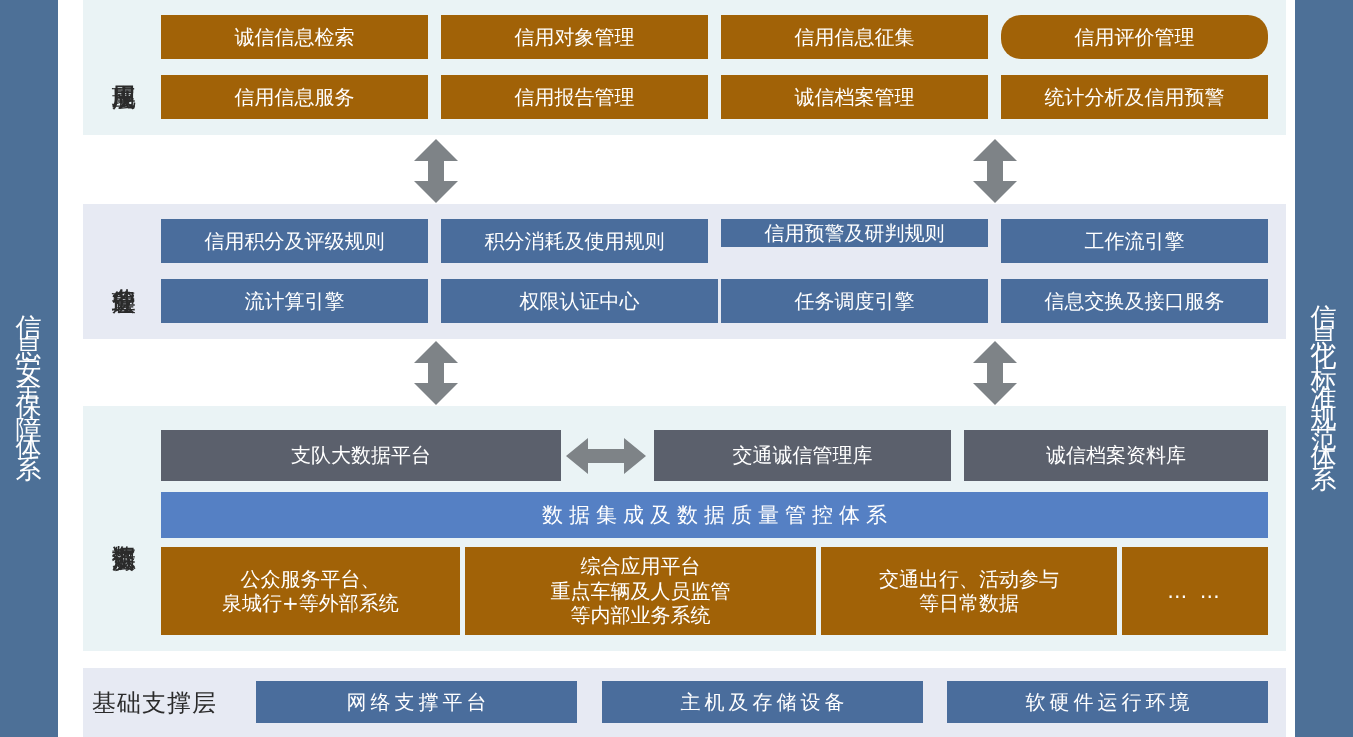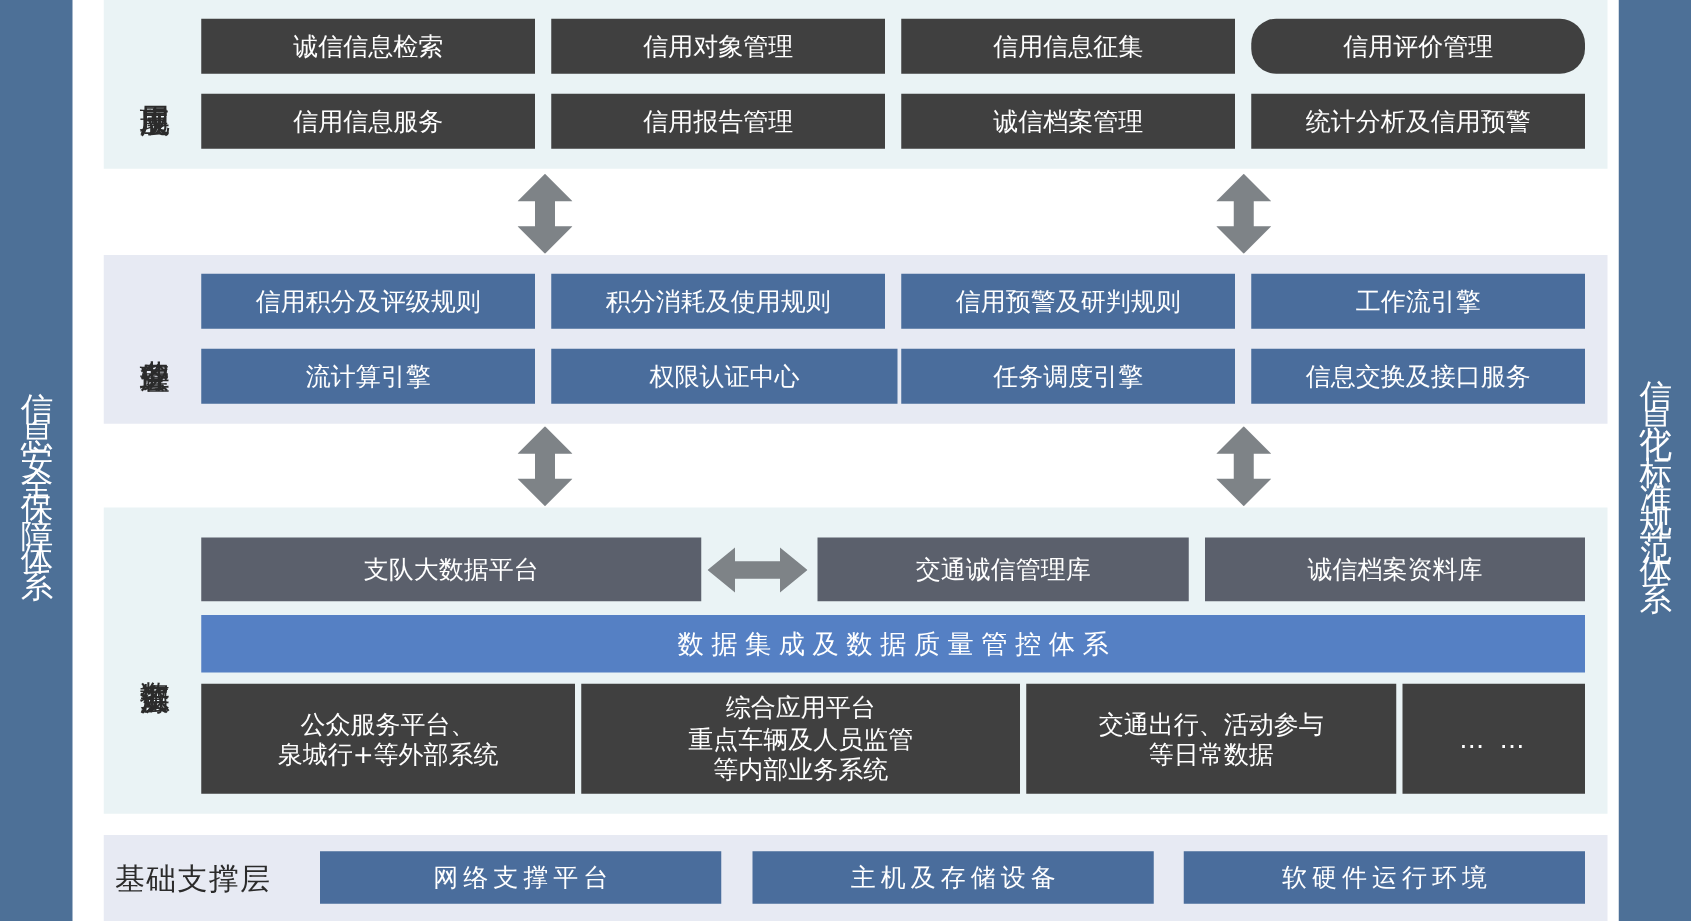--- a/index.html
+++ b/index.html
@@ -72,21 +72,21 @@
     position: absolute;
     display: flex;
     align-items: center;
     justify-content: center;
     text-align: center;
     color: #ffffff;
     font-size: 20px;
     line-height: 1.22;
     white-space: pre-line;
   }
-  .box-teal  { background: #404040; text-align: center; }
+  .box-teal  { background: #a16207; text-align: center; }
   .box-navy  { background: #4a6d9c; }
   .box-slate { background: #5b606c; }
 
   .band-blue-wide {
     position: absolute;
     background: #5580c4;
     color: #ffffff;
     display: flex;
     align-items: center;
     justify-content: center;
@@ -149,21 +149,21 @@
       </svg>
   </div>
 
   <div class="layer-band band-lav" style="top:204px; height:135px;"></div>
   <div class="layer-title" style="top:204px; height:135px;">
     <div class="vtext">业务管理层</div>
   </div>
 
   <div class="box box-navy" style="left:161px; top:219px; width:267px; height:44px;"><span>信用积分及评级规则</span></div>
   <div class="box box-navy" style="left:441px; top:219px; width:267px; height:44px;"><span>积分消耗及使用规则</span></div>
-  <div class="box box-navy" style="left:721px; top:219px; width:267px; height:44px;"><span>信用预警及研判规则</span></div>
+  <div class="box box-navy" style="left:721px; top:219px; width:267px; height:28px;"><span>信用预警及研判规则</span></div>
   <div class="box box-navy" style="left:1001px; top:219px; width:267px; height:44px;text-align:right;"><span>工作流引擎</span></div>
 
   <div class="box box-navy" style="left:161px; top:279px; width:267px; height:44px;"><span>流计算引擎</span></div>
   <div class="box box-navy" style="left:441px; top:279px; width:277px; height:44px;align-items:center;"><span>权限认证中心</span></div>
   <div class="box box-navy" style="left:721px; top:279px; width:267px; height:44px;"><span>任务调度引擎</span></div>
   <div class="box box-navy" style="left:1001px; top:279px; width:267px; height:44px;"><span>信息交换及接口服务</span></div>
 
   <div class="arrow-v" style="left:414px; top:341px;">
     <svg width="44" height="64" viewBox="0 0 44 64">
         <polygon points="22,0 44,22 30,22 30,42 44,42 22,64 0,42 14,42 14,22 0,22" fill="#7e8387"></polygon>

